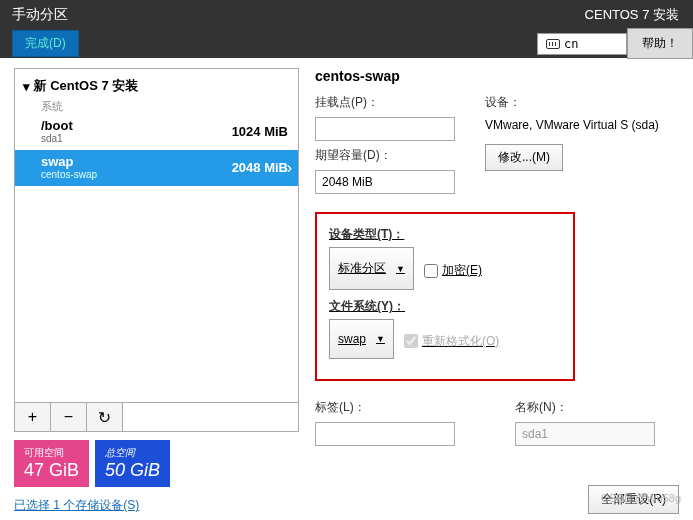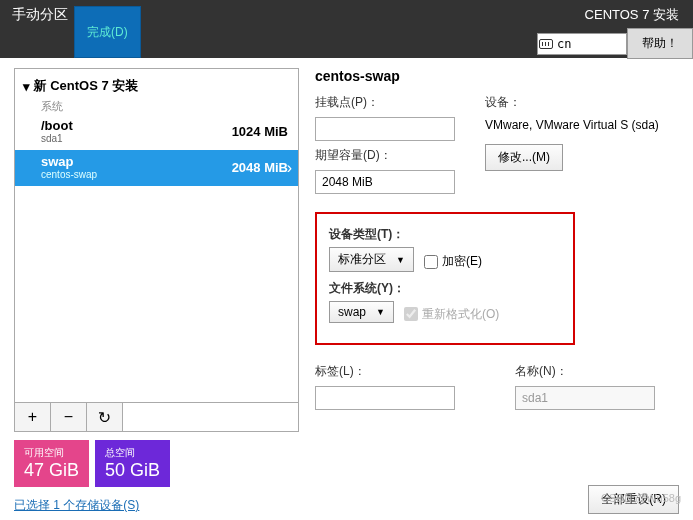--- a/index.html
+++ b/index.html
@@ -1,24 +1,24 @@
 <!DOCTYPE html>
 <html><head>
 <meta charset="utf-8">
 <style>
 * { box-sizing: border-box; margin: 0; padding: 0; }
 body { font-family: sans-serif; font-size: 12px; background: #fff; width: 693px; height: 520px; overflow: hidden; }
 .top { background: #333; color: #fff; height: 58px; display: flex; justify-content: space-between; padding: 6px 0 0 12px; }
-.top-left { display: flex; flex-direction: row; gap: 6px; }
+.top-left { display: flex; flex-direction: column; gap: 6px; }
 .title { font-size: 14px; }
 .done-btn { background: #0d6db7; color: #5eead4; border: 1px solid #0a5a99; padding: 4px 12px; font-size: 12px; width: fit-content; cursor: pointer; }
 .top-right { display: flex; flex-direction: column; align-items: flex-end; gap: 4px; padding-right: 0; }
 .install-title { font-size: 13px; padding-right: 14px; }
 .lang-help { display: flex; align-items: center; }
-.lang { background: #fff; color: #000; padding: 3px 1px; display: flex; align-items: center; gap: 4px; border: 1px solid #999; font-family: monospace; font-size: 12px; min-width: 90px; }
+.lang { background: #fff; color: #000; padding: 3px 8px; display: flex; align-items: center; gap: 4px; border: 1px solid #999; font-family: monospace; font-size: 12px; min-width: 90px; }
 .help-btn { background: #ddd; border: 1px solid #999; padding: 6px 14px; font-size: 12px; cursor: pointer; }
 .main { display: flex; padding: 10px 14px 6px 14px; height: 462px; }
 .left-col { width: 285px; display: flex; flex-direction: column; }
 .part-box { border: 1px solid #aaa; flex: 1; background: #fff; display: flex; flex-direction: column; }
 .part-list { flex: 1; }
 .hdr { padding: 8px 8px 4px 8px; font-size: 13px; font-weight: bold; display: flex; align-items: center; gap: 4px; }
 .syslbl { color: #888; font-size: 11px; padding-left: 26px; }
 .row { padding: 4px 10px 6px 26px; display: flex; justify-content: space-between; align-items: center; }
 .row .name { font-weight: bold; font-size: 13px; }
 .row .dev { color: #666; font-size: 10px; }
@@ -26,34 +26,34 @@
 .row.sel { background: #259ae6; color: #fff; position: relative; }
 .row.sel .dev { color: #dff; }
 .row.sel .arrow { position: absolute; right: 6px; top: 50%; transform: translateY(-50%); font-size: 16px; }
 .tool { display: flex; border-top: 1px solid #aaa; }
 .tbtn { width: 36px; height: 28px; border: none; border-right: 1px solid #aaa; background: #f4f4f4; font-size: 16px; cursor: pointer; }
 .space-row { display: flex; gap: 6px; margin-top: 8px; }
 .space { padding: 6px 10px; text-align: left; color: #fff; }
 .space .lbl { font-size: 10px; }
 .space .val { font-size: 18px; font-weight: 300; }
 .space.avail { background: #e4458b; }
-.space.total { background: #6d28d9; }
+.space.total { background: #1d4ed8; font-style: italic; }
 .link { color: #1a6db5; text-decoration: underline; font-size: 12px; margin-top: 10px; cursor: pointer; }
 .right-col { flex: 1; padding-left: 16px; display: flex; flex-direction: column; }
 .sec-title { font-size: 14px; font-weight: bold; margin-bottom: 10px; }
 .form-top { display: flex; gap: 30px; }
 .form-col { display: flex; flex-direction: column; gap: 6px; }
 .flabel { font-size: 12px; color: #333; }
 .finput { border: 1px solid #aaa; padding: 4px 6px; width: 140px; height: 24px; font-size: 12px; }
 .finput[readonly] { color: #999; background: #f8f8f8; }
 .dev-text { font-size: 12px; line-height: 1.4; }
 .mod-btn { border: 1px solid #999; background: linear-gradient(#fdfdfd,#ebebeb); padding: 4px 12px; font-size: 12px; cursor: pointer; margin-top: 4px; width: fit-content; }
-.redbox { border: 2px solid #d40000; padding: 12px; margin-top: 18px; width: 260px; }
+.redbox { border: 2px solid #d40000; padding: 12px; margin-top: 18px; width: 260px; text-decoration: underline; }
 .redbox .flabel { font-weight: bold; }
-.sel-dd { display: inline-flex; align-items: center; border: 1px solid #999; background: linear-gradient(#fdfdfd,#ebebeb); padding: 3px 8px; font-size: 12px; cursor: pointer; gap: 10px; margin: 4px 0 8px 0; }
+.sel-dd { display: inline-flex; align-items: center; border: 1px solid #999; background: linear-gradient(#fdfdfd,#ebebeb); padding: 12px 8px; font-size: 12px; cursor: pointer; gap: 10px; margin: 4px 0 8px 0; }
 .sel-dd .tri { font-size: 9px; }
 .chk { display: inline-flex; align-items: center; gap: 4px; font-size: 12px; }
 .chk input { width: 14px; height: 14px; }
 .chk.dis { color: #aaa; }
 .lbl-name { display: flex; gap: 60px; margin-top: 18px; }
 .reset-btn { border: 1px solid #999; background: linear-gradient(#fdfdfd,#ebebeb); padding: 5px 12px; font-size: 12px; cursor: pointer; align-self: flex-end; margin-top: auto; }
 .wm { position: absolute; right: 12px; bottom: 16px; color: #bbb; font-size: 11px; pointer-events: none; }
 .kbico { display:inline-block; width:14px; height:10px; border:1px solid #333; border-radius:2px; position:relative; }
 .kbico:before { content:""; position:absolute; left:2px; right:2px; top:2px; bottom:2px; background: repeating-linear-gradient(90deg,#333 0 1px,transparent 1px 3px); }
 </style>

